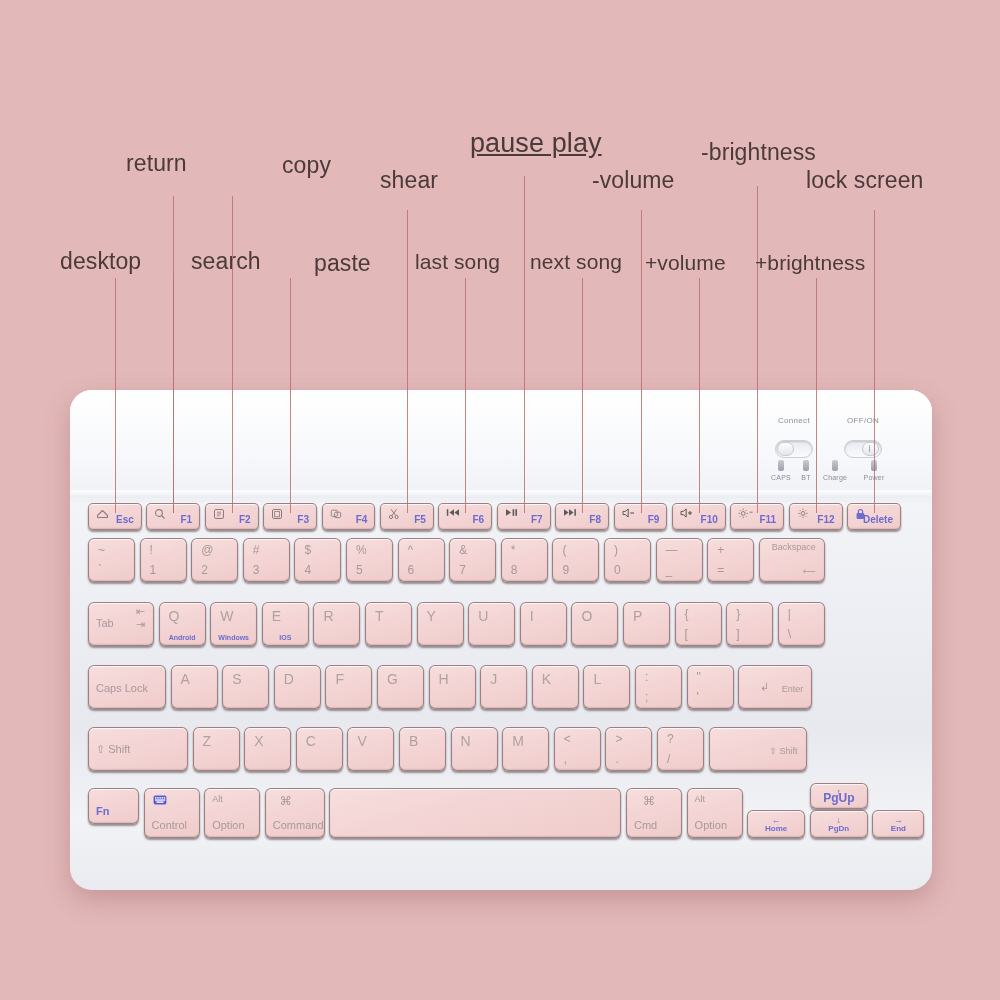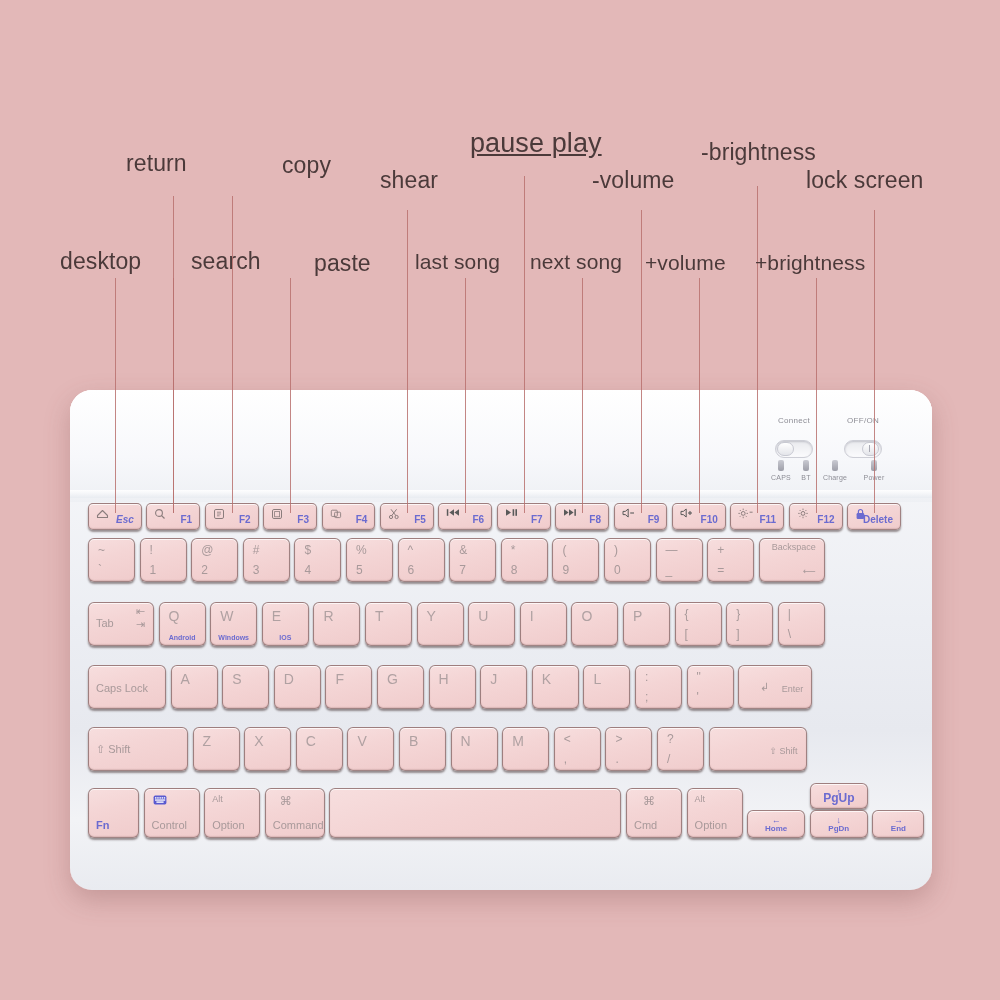--- a/index.html
+++ b/index.html
@@ -135,21 +135,21 @@
           <span class="lab">Charge</span>
         </div>
         <div class="led" style="left:90px;width:36px;">
           <div class="bar"></div>
           <span class="lab">Power</span>
         </div>
       </div>
     </div>
 
     <div id="fn-row">
-        <div class="key f" style="left: 18px; top: 113px; width: 53.8px; height: 27px; font-style: italic;">
+        <div class="key f" style="left: 18px; top: 113px; width: 53.8px; height: 27px;">
           <span class="fn-ico">
             <svg class="ic" width="13" height="11" viewBox="0 0 13 11">
               <path d="M1.5 7.5 6.5 2.5 11.5 7.5 11.5 9.5 1.5 9.5Z" fill="none" stroke="#8b7d7d" stroke-width="1.1" stroke-linejoin="round"></path>
             </svg>
           </span>
           <span class="fn-num">Esc</span>
         </div>
         <div class="key f" style="left: 76.4px; top: 113px; width: 53.8px; height: 27px;">
           <span class="fn-ico">
             <svg class="ic" width="12" height="12" viewBox="0 0 12 12">
@@ -486,21 +486,21 @@
         <div class="key" style="left: 587px; top: 337px; width: 47px; height: 44px;">
           <span class="legend-top">?</span>
           <span class="legend-bot">/</span>
         </div>
         <div class="key" style="left: 638.6px; top: 337px; width: 98px; height: 44px;">
           <span class="name-br" style="bottom:14px;">⇧&nbsp;<span>Shift</span></span>
         </div>
       </div>
 
     <div id="bottom-row">
-        <div class="key" style="left: 18px; top: 398px; width: 51px; height: 50px; padding-left: 7px;">
+        <div class="key" style="left: 18px; top: 398px; width: 51px; height: 36px; padding-left: 7px;">
           <span class="name-bl blue" style="bottom:6px;">Fn</span>
         </div>
         <div class="key" style="left: 73.6px; top: 398px; width: 56px; height: 50px;">
           <span style="position:absolute;left:8px;top:6px;">
             <svg class="ic" width="14" height="10" viewBox="0 0 14 10">
               <rect x="0.6" y="0.6" width="12.8" height="8.8" rx="1.6" fill="#5a5ad0"></rect>
               <g fill="#fff">
                 <rect x="2" y="2.2" width="1.5" height="1.4"></rect>
                 <rect x="4.2" y="2.2" width="1.5" height="1.4"></rect>
                 <rect x="6.4" y="2.2" width="1.5" height="1.4"></rect>

